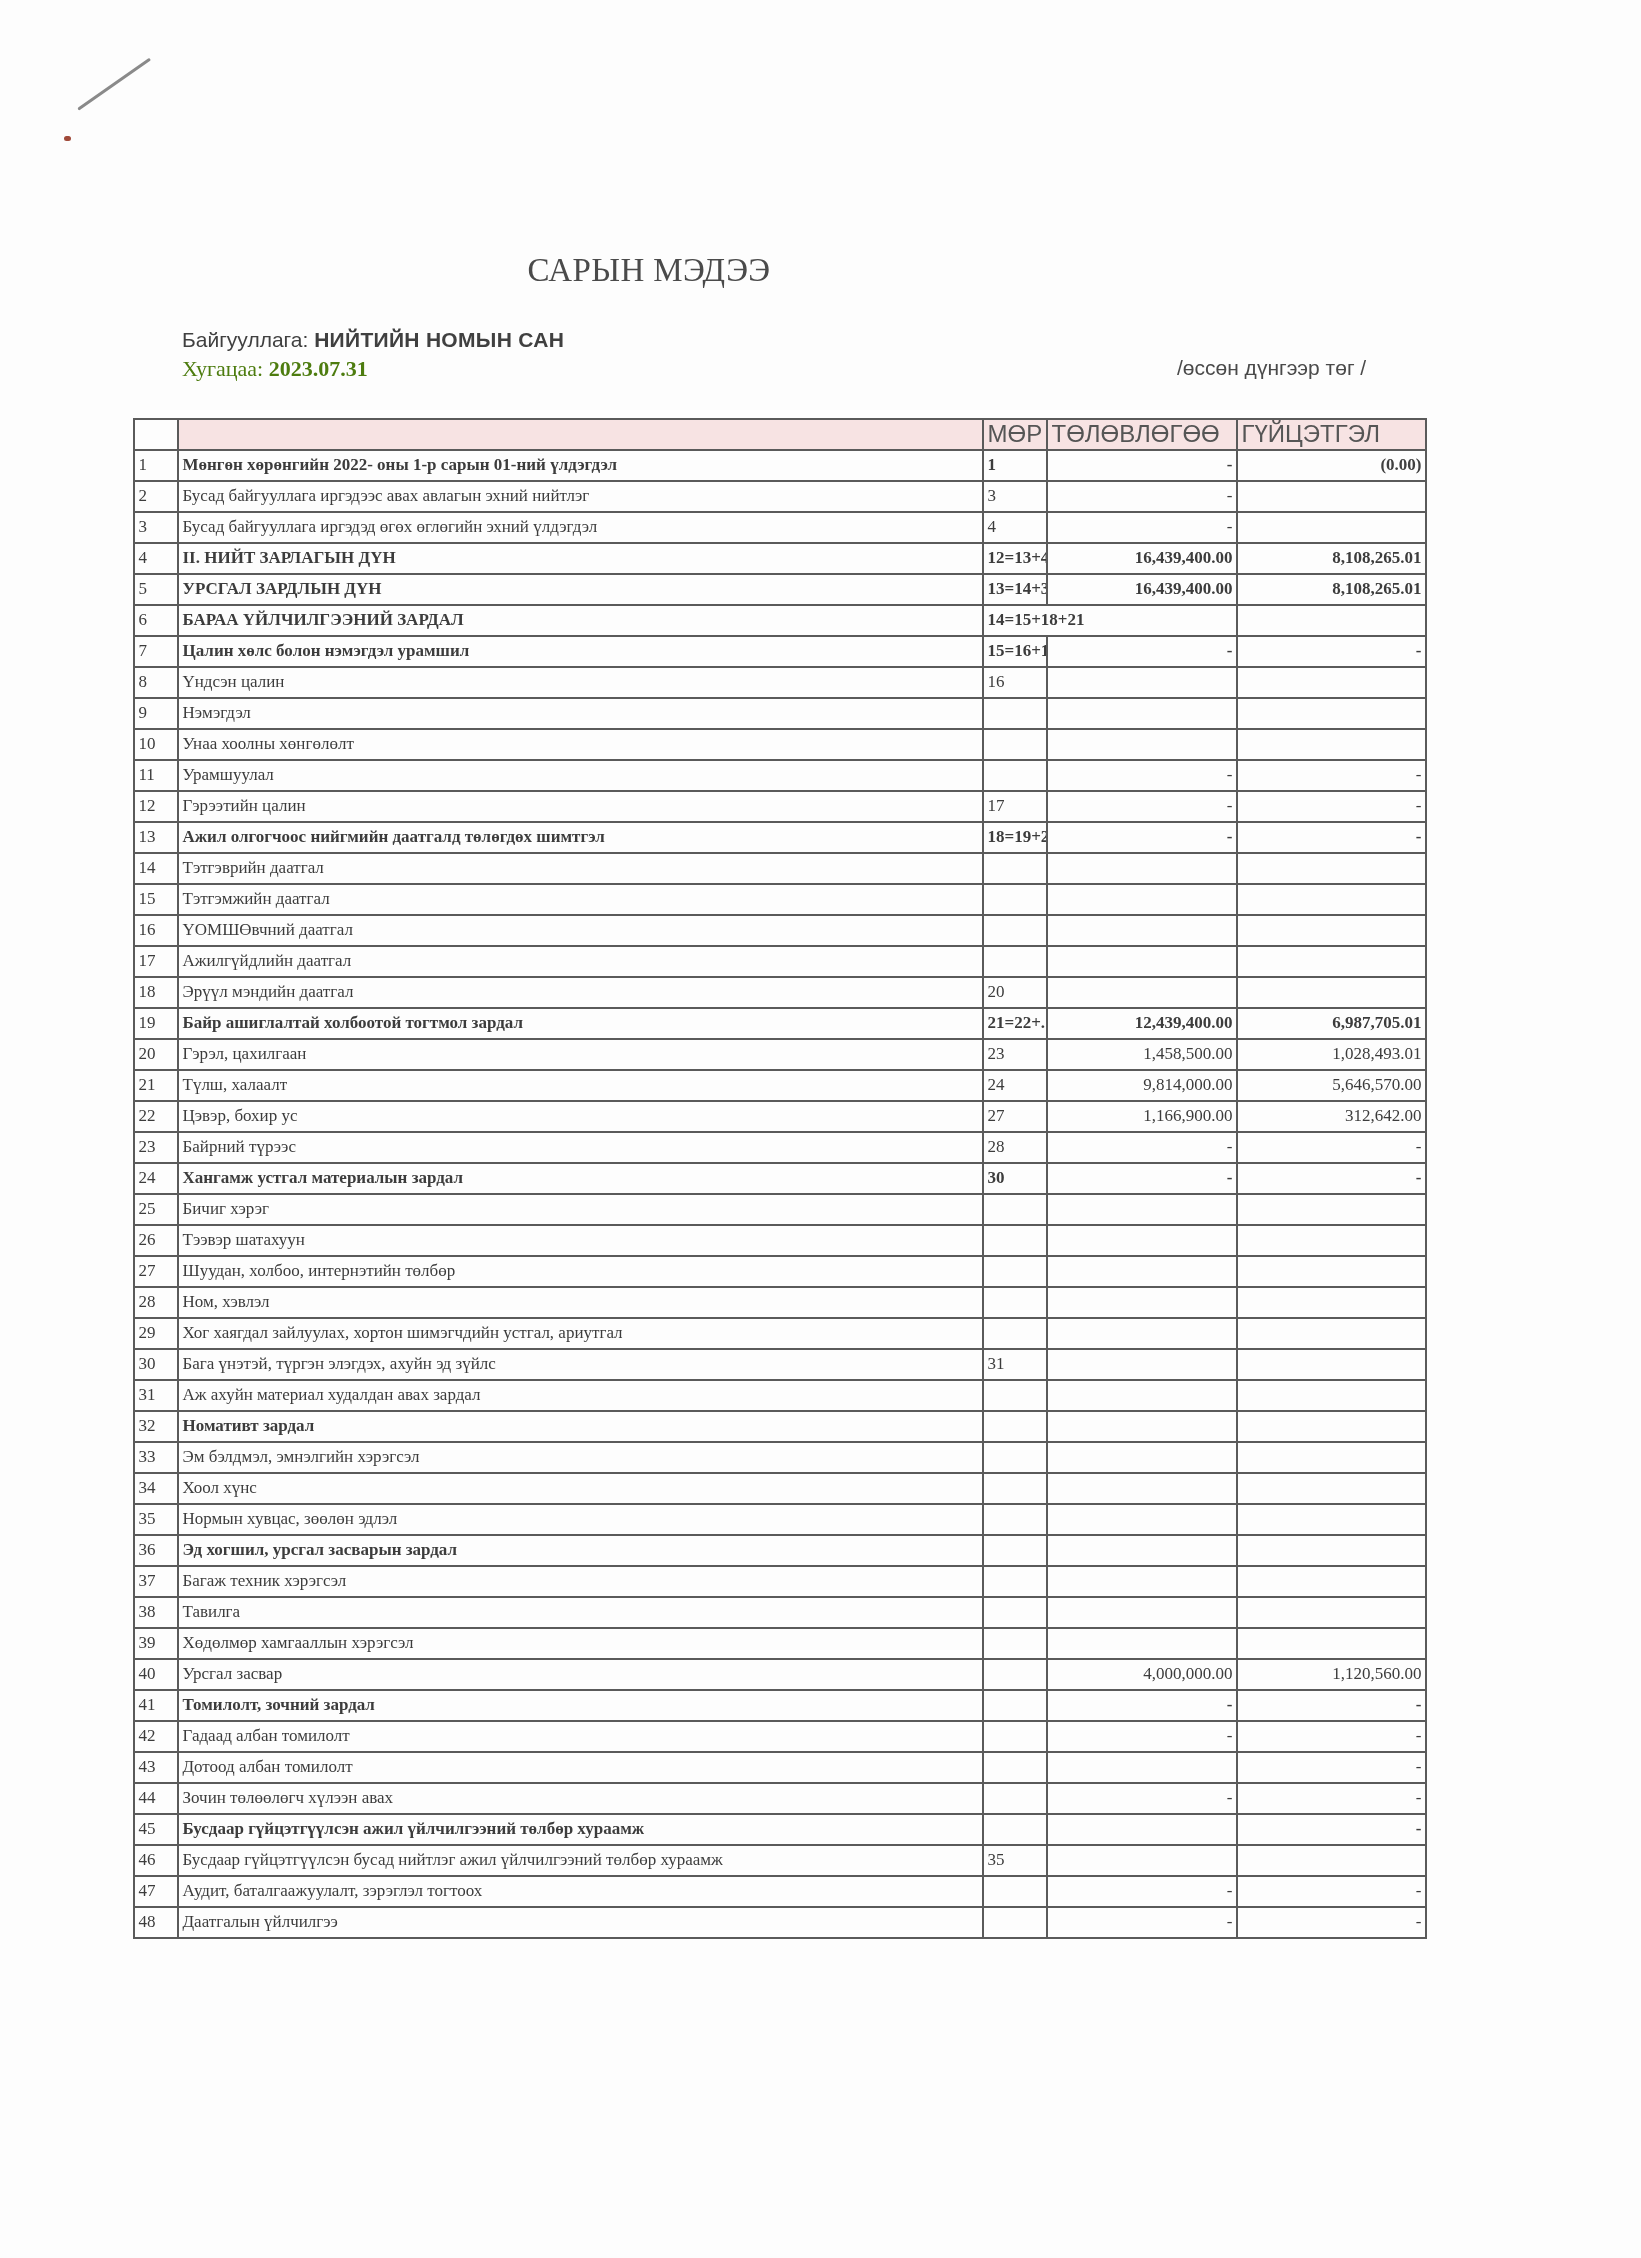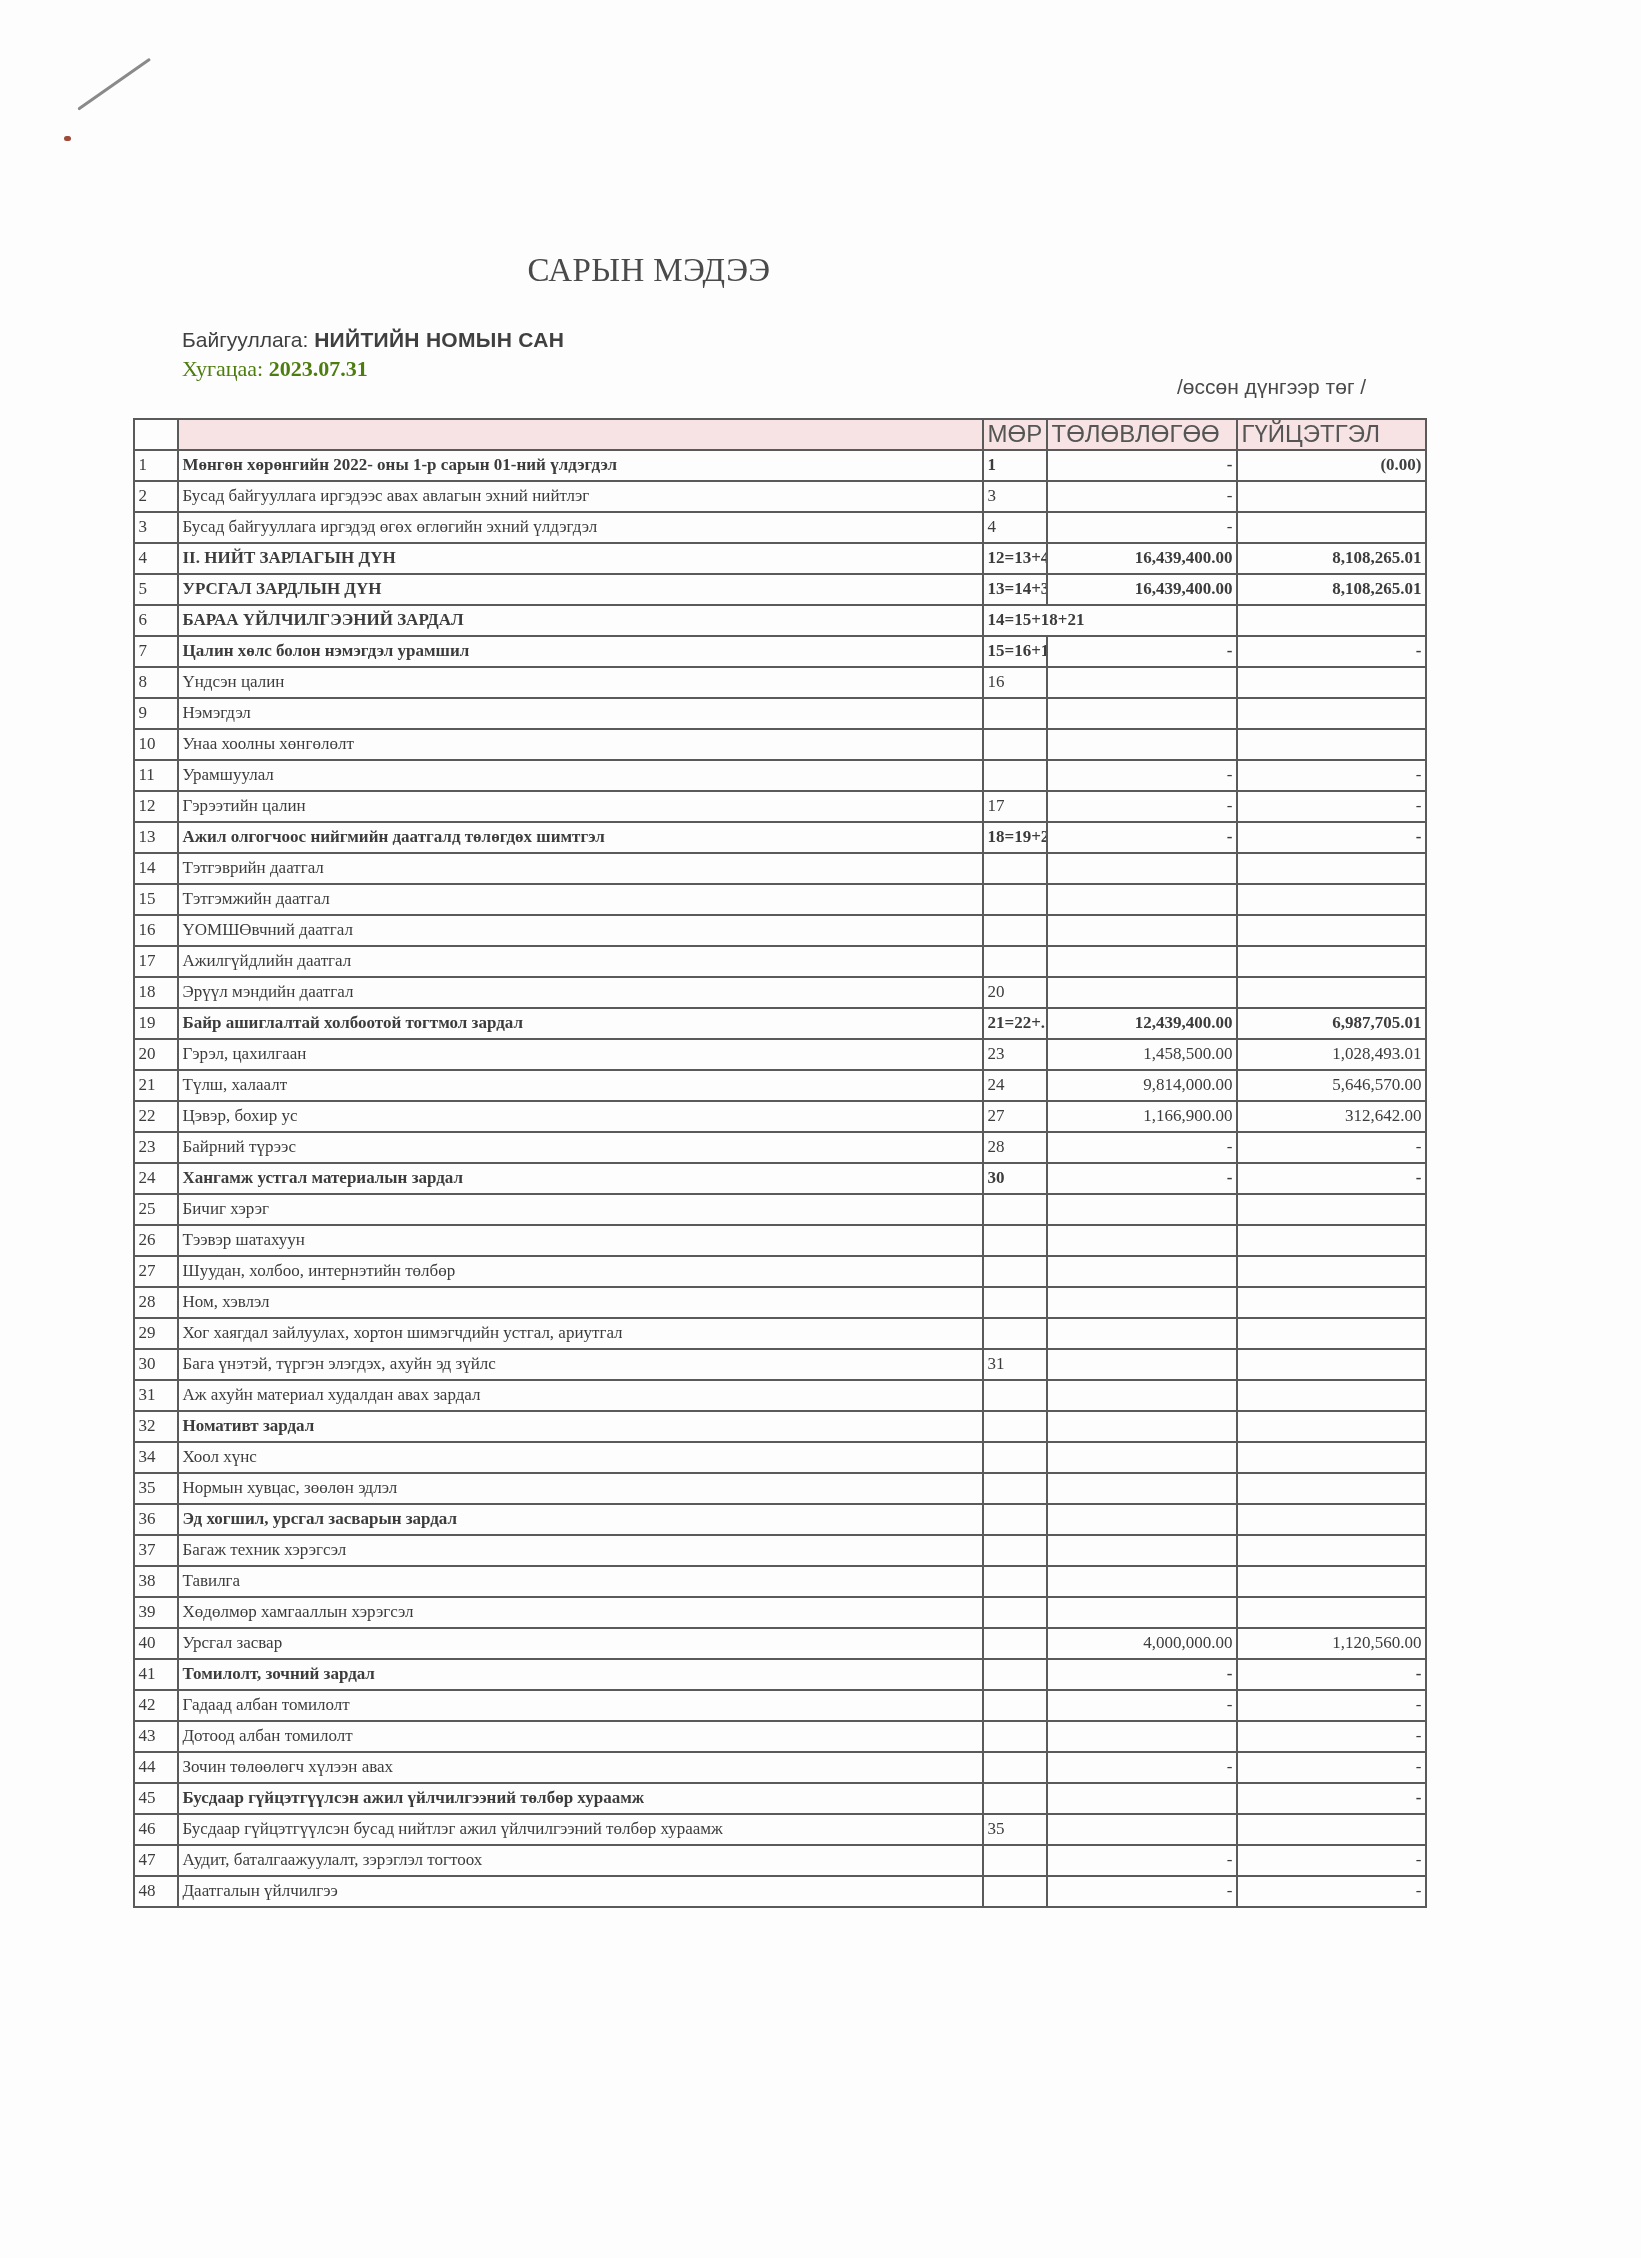--- a/index.html
+++ b/index.html
@@ -33,21 +33,21 @@
     .org b { font-weight: bold; letter-spacing: 0.3px; }
     .period {
       position: absolute; left: 182px; top: 356px;
       font-family: "Liberation Serif", serif;
       font-size: 22px; color: #4d7c0f;
     }
     .period b { font-weight: bold; }
     .unit {
       position: absolute; left: 1177px; top: 356px;
       font-family: "Liberation Sans", sans-serif;
-      font-size: 21px; color: #4a4a4a; margin-top: 19px;
+      font-size: 21px; color: #4a4a4a;
     }
     table.report {
       position: absolute; left: 133px; top: 418px;
       border-collapse: collapse;
       font-family: "Liberation Serif", serif;
       font-size: 17px; color: #3c3c3c;
       table-layout: fixed;
       width: 1291px;
     }
     table.report td, table.report th {
@@ -336,20 +336,27 @@
         <td class="num"></td>
       </tr>
       <tr class="bold">
         <td class="idx">32</td>
         <td class="name">Номативт зардал</td>
         <td class="mor"></td>
         <td class="num"></td>
         <td class="num"></td>
       </tr>
       <tr>
+        <td class="idx">33</td>
+        <td class="name">Эм бэлдмэл, эмнэлгийн хэрэгсэл</td>
+        <td class="mor"></td>
+        <td class="num"></td>
+        <td class="num"></td>
+      </tr>
+      <tr>
         <td class="idx">34</td>
         <td class="name">Хоол хүнс</td>
         <td class="mor"></td>
         <td class="num"></td>
         <td class="num"></td>
       </tr>
       <tr>
         <td class="idx">35</td>
         <td class="name">Нормын хувцас, зөөлөн эдлэл</td>
         <td class="mor"></td>

